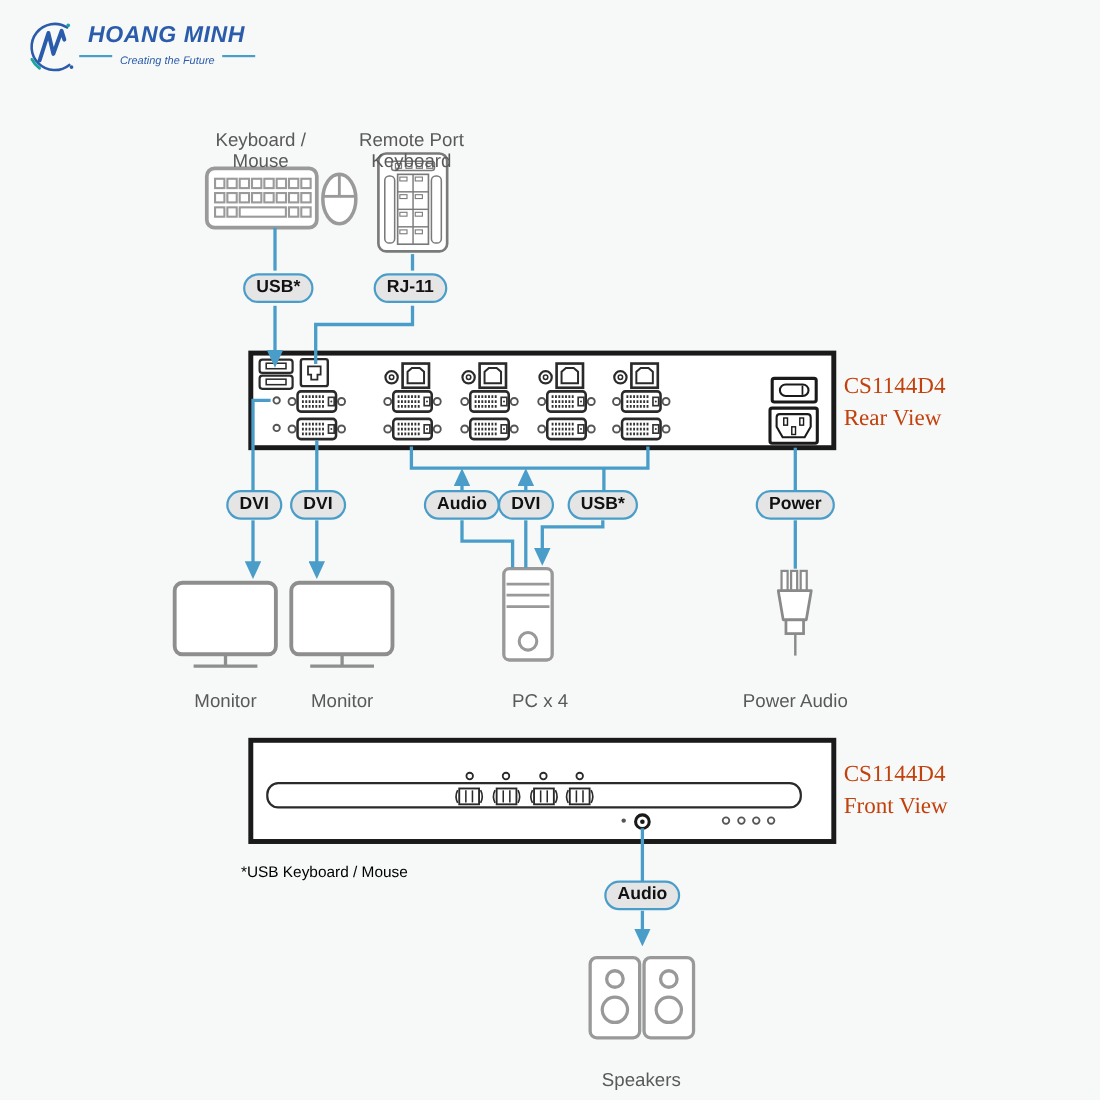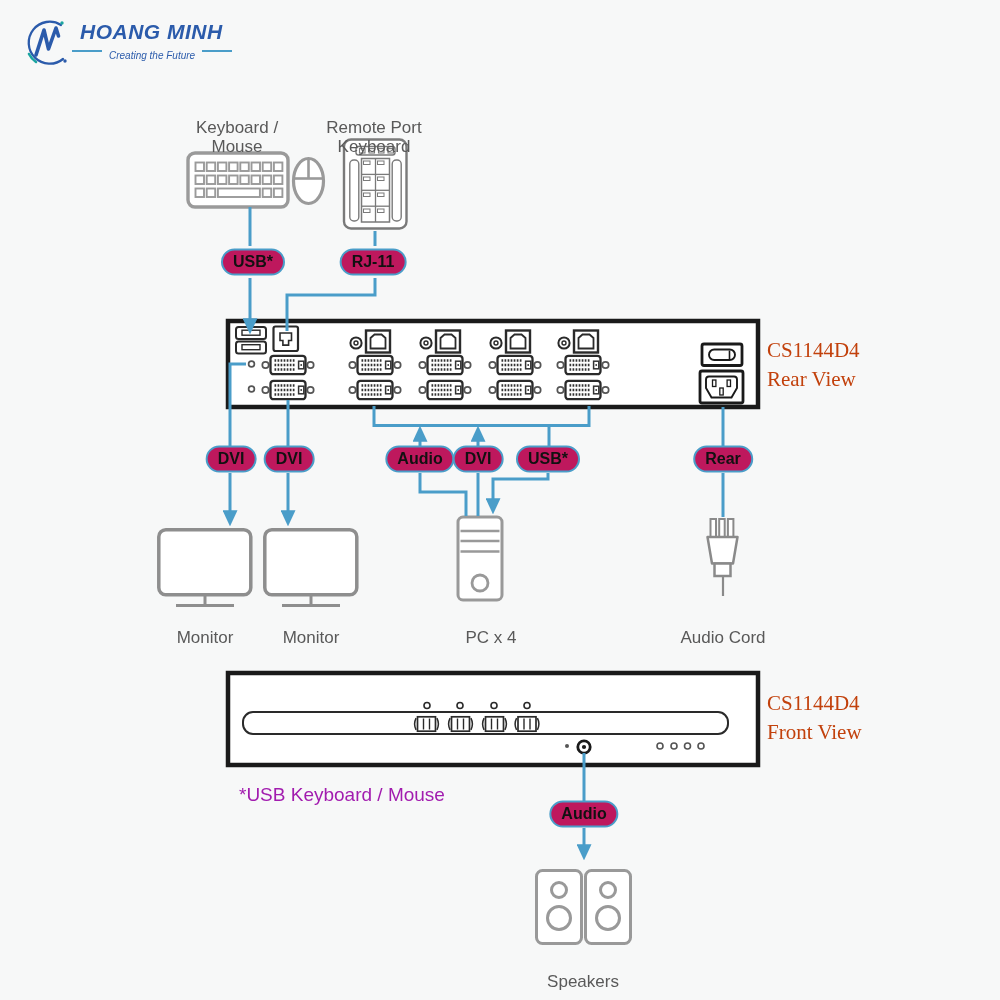--- a/index.html
+++ b/index.html
@@ -1,22 +1,22 @@
 <!DOCTYPE html>
 <html><head>
 <meta charset="utf-8">
 <style>
   html,body{margin:0;padding:0;}
   body{width:1000px;height:1000px;background:#f7f8f8;font-family:"Liberation Sans",sans-serif;position:relative;overflow:hidden;}
   #stage{position:absolute;inset:0;width:960px;height:1000px;}
   svg.layer{position:absolute;left:0;top:0;z-index:2;}
   .lbl{position:absolute;z-index:3;color:#595959;font-size:17px;line-height:19px;text-align:center;transform:translateX(-50%);white-space:nowrap;margin-top:24px;}
   .title{position:absolute;z-index:3;color:#c2410c;font-size:21px;line-height:29px;white-space:nowrap;font-family:Liberation Serif, serif;}
-  .pill{position:absolute;z-index:4;transform:translate(-50%,-50%);background:#be185d;border:2.5px solid #4a9dc9;border-radius:16px;padding:2px 10px 3px 10px;font-size:16px;font-weight:bold;color:#111111;white-space:nowrap;text-align:center;}
-  .note{position:absolute;z-index:3;color:#a21caf;font-size:19px;white-space:nowrap;margin-left:20px;}
+  .pill{position:absolute;z-index:4;transform:translate(-50%,-50%);background:#e5e5e5;border:2.5px solid #4a9dc9;border-radius:16px;padding:2px 10px 3px 10px;font-size:16px;font-weight:bold;color:#111111;white-space:nowrap;text-align:center;}
+  .note{position:absolute;z-index:3;color:#000000;font-size:14px;white-space:nowrap;}
   
   .brand{position:absolute;left:22px;top:14px;z-index:3;width:230px;height:64px;}
   .brand-name{position:absolute;left:58px;top:6px;font-size:21px;font-weight:bold;font-style:italic;color:#2b5bab;letter-spacing:.5px;}
   .brand-tagrow{position:absolute;left:50px;top:36px;display:flex;align-items:flex-start;gap:7px;color:#2b5bab;}
   .brand-tagrow .dash{display:inline-block;width:30px;height:2px;background:#4a9dc9;}
   .brand-tag{font-size:10px;font-style:italic;white-space:nowrap;}
   .aten{position:absolute;left:843px;top:18px;z-index:3;font-size:42px;font-weight:bold;color:#16356d;letter-spacing:-2px;}
 </style>
 </head>
 <body>
@@ -263,27 +263,27 @@
     <div>Rear View</div>
   </div>
   <div class="title" style="left:767px;top:689px;">
     <div>CS1144D4</div>
     <div>Front View</div>
   </div>
 
   <div class="lbl" style="left:205px;top:604px;">Monitor</div>
   <div class="lbl" style="left:311px;top:604px;">Monitor</div>
   <div class="lbl" style="left:491px;top:604px;">PC x 4</div>
-  <div class="lbl" style="left:723px;top:604px;">Audio Cord</div>
+  <div class="lbl" style="left:723px;top:604px;">Power Audio</div>
   <div class="lbl" style="left:583px;top:948px;">Speakers</div>
   <div class="note" style="left:219px;top:784px;">*USB Keyboard / Mouse</div>
 
   <div class="pill" style="left:253px;top:262px;">USB*</div>
   <div class="pill" style="left:373px;top:262px;">RJ-11</div>
   <div class="pill" style="left:231px;top:459px;">DVI</div>
   <div class="pill" style="left:289px;top:459px;">DVI</div>
   <div class="pill" style="left:420px;top:459px;">Audio</div>
   <div class="pill" style="left:478px;top:459px;">DVI</div>
   <div class="pill" style="left:548px;top:459px;">USB*</div>
-  <div class="pill" style="left:723px;top:459px;">Rear</div>
+  <div class="pill" style="left:723px;top:459px;">Power</div>
   <div class="pill" style="left:584px;top:814px;">Audio</div>
 
 </div>
 
 </body></html>

